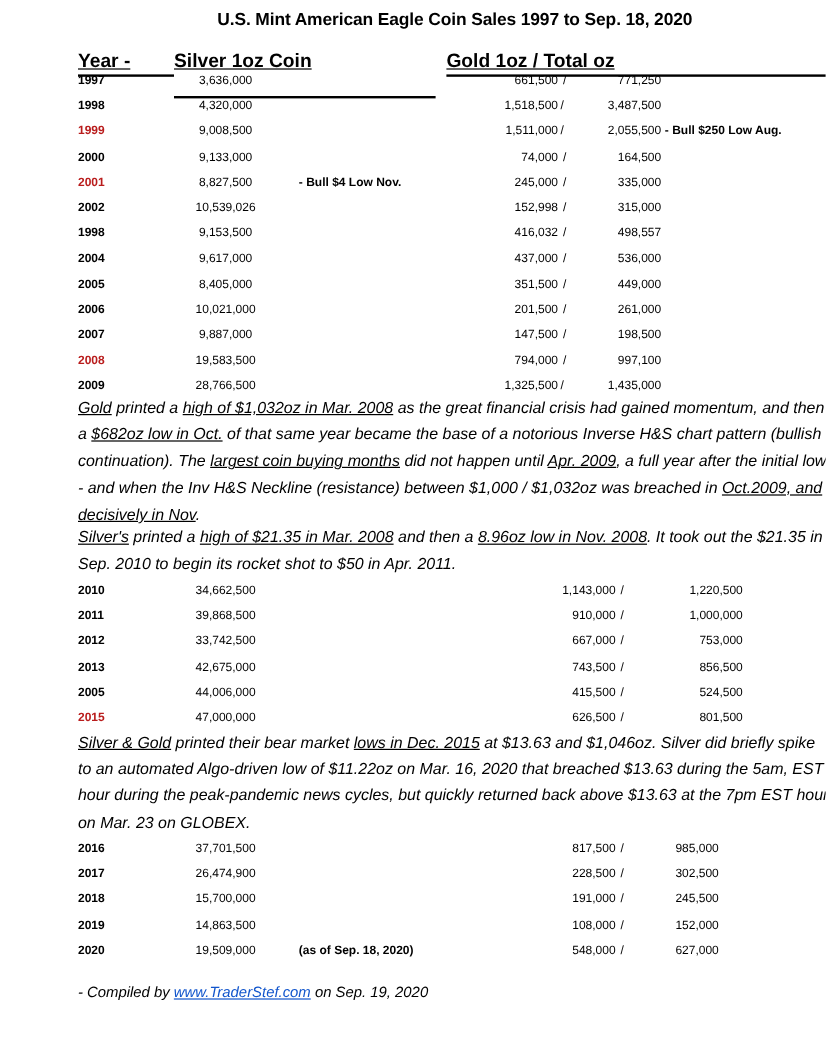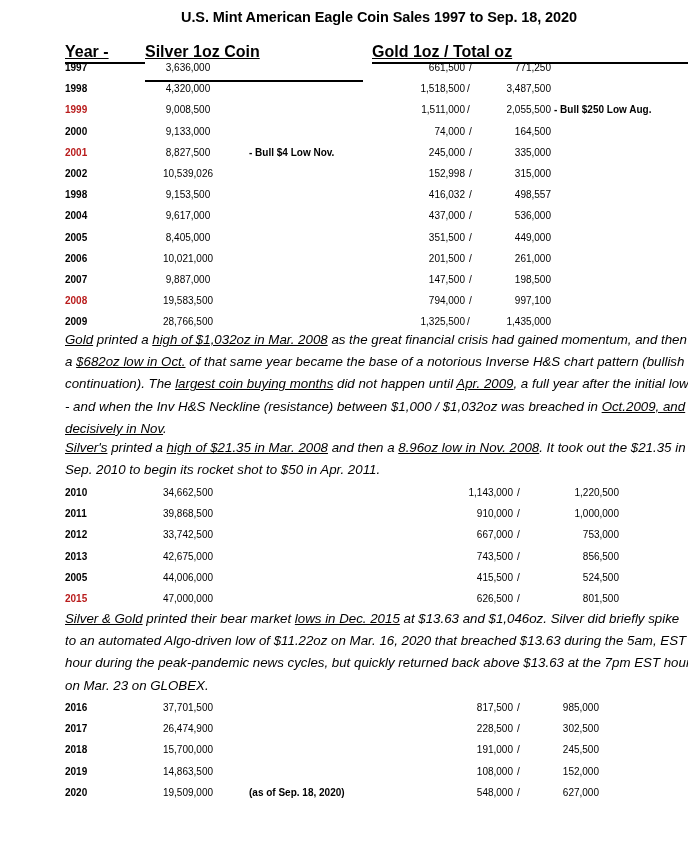--- a/index.html
+++ b/index.html
@@ -356,15 +356,18 @@
       <div class="row">
         <div class="c-year">2020</div>
         <div class="c-silver">19,509,000</div>
         <div class="c-silver-note">(as of Sep. 18, 2020)</div>
         <div class="c-gold-a">548,000</div>
         <div class="c-gold-sep">/</div>
         <div class="c-gold-b">627,000</div>
       </div>
     </div>
 
+  <div class="footer" style="top:818px;">
+    <span>- Compiled by </span><a class="link" href="#">www.TraderStef.com</a><span> on Sep. 19, 2020</span>
+  </div>
 
 
 </div>
 
 </body></html>

